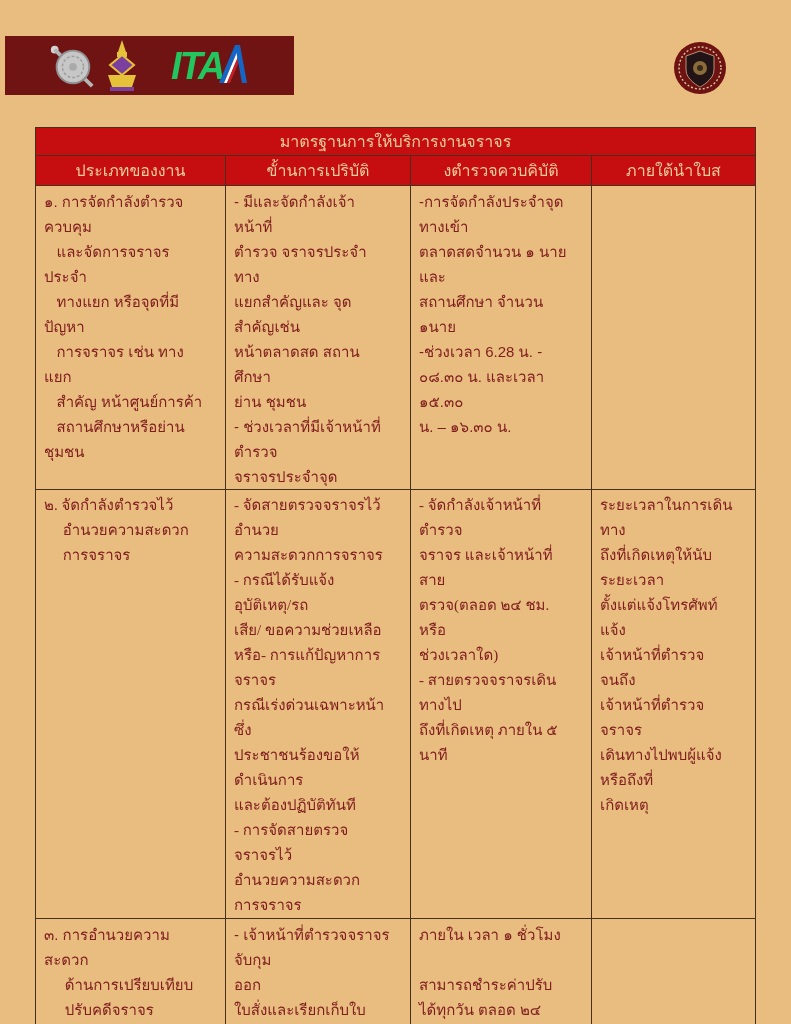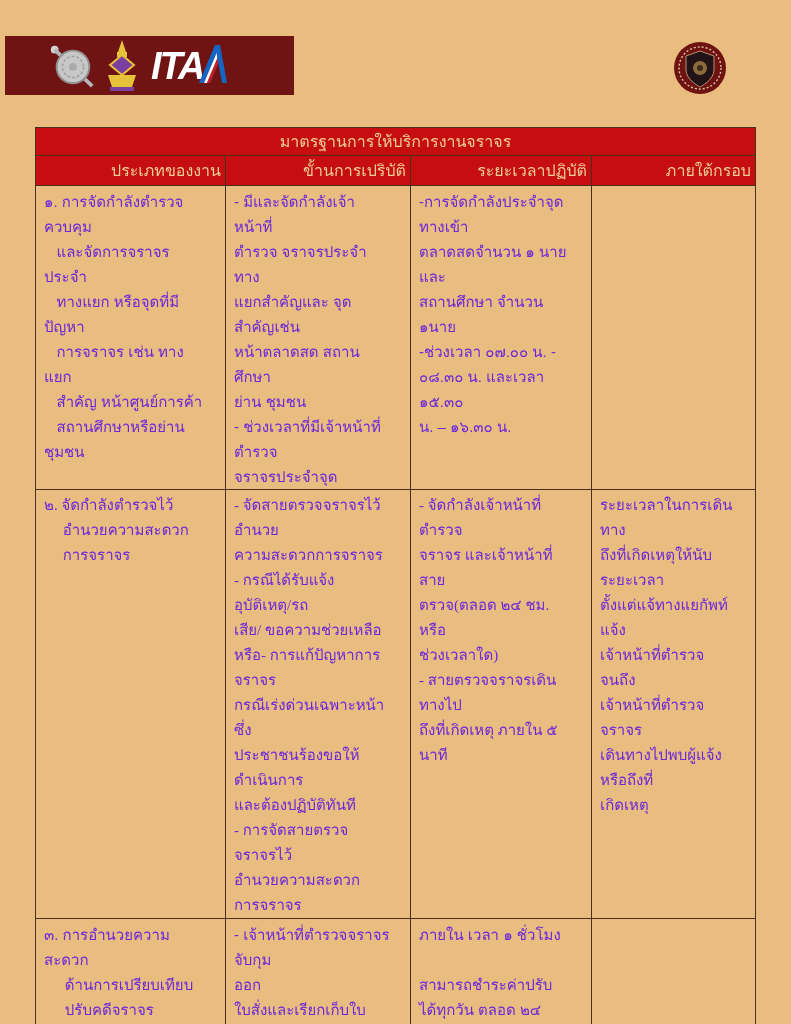--- a/index.html
+++ b/index.html
@@ -20,24 +20,25 @@
     padding-left:42px; box-sizing:border-box;
     gap:5px;
   }
   .logo-svg { display:block; }
   .ita-wrap {
     position:relative;
     display:flex; align-items:center;
     margin-left:4px;
   }
   .ita-text {
-    color:#ffffff;
+    color:#22c55e;
     font-weight:bold; font-style:italic;
     font-size:38px; line-height:1;
     letter-spacing:-2px;
+    margin-left:20px;
   }
   .ita-arrow { margin-left:-6px; margin-top:-4px; }
 
   .right-seal { position:absolute; left:673px; top:41px; }
 
   
   table.service {
     position:absolute; left:35px; top:127px;
     width:720px;
     border-collapse:collapse;
@@ -54,28 +55,28 @@
     color:#edcd9a;
     text-align:center;
     font-size:16px;
     height:24px;
     padding:1px 4px;
     border:1px solid #8a1110;
   }
   td.head-cell {
     background:#c60d10;
     color:#edcd9a;
-    text-align:right;
+    text-align:center;
     font-size:16px;
     height:26px;
     padding:2px 4px;
     border:1px solid #8a1110;
   }
   td.body-cell {
-    color:#6d28d9;
+    color:#7f1d1d;
     font-size:15px;
     line-height:25px;
     padding:3px 20px 0 8px;
     white-space:pre-line;
     background:#e9bd80;
   }
   tr.row-1 td.body-cell { height:184px; }
   tr.row-2 td.body-cell { height:280px;font-family:Liberation Serif, serif; }
   tr.row-3 td.body-cell { height:327px; }
 </style>
@@ -125,41 +126,41 @@
         <col style="width:181px">
         <col style="width:164px">
     </colgroup>
     <tbody>
         <tr>
       <td colspan="4" class="title-cell">มาตรฐานการให้บริการงานจราจร</td>
     </tr>
     <tr>
       <td class="head-cell">ประเภทของงาน</td>
       <td class="head-cell">ขั้านการเปริบัติ</td>
-      <td class="head-cell">ระยะเวลาปฏิบัติ</td>
-      <td class="head-cell">ภายใต้กรอบ</td>
+      <td class="head-cell">งตำรวจควบคิบัติ</td>
+      <td class="head-cell">ภายใต้นำใบส</td>
     </tr>
     <tr class="row-1">
       <td class="body-cell">๑. การจัดกำลังตำรวจควบคุม
 &nbsp;&nbsp;&nbsp;และจัดการจราจรประจำ
 &nbsp;&nbsp;&nbsp;ทางแยก หรือจุดที่มีปัญหา
 &nbsp;&nbsp;&nbsp;การจราจร เช่น ทางแยก
 &nbsp;&nbsp;&nbsp;สำคัญ หน้าศูนย์การค้า
 &nbsp;&nbsp;&nbsp;สถานศึกษาหรือย่านชุมชน</td>
       <td class="body-cell">- มีและจัดกำลังเจ้าหน้าที่
 ตำรวจ จราจรประจำทาง
 แยกสำคัญและ จุดสำคัญเช่น
 หน้าตลาดสด สถานศึกษา
 ย่าน ชุมชน
 - ช่วงเวลาที่มีเจ้าหน้าที่ตำรวจ
 จราจรประจำจุด</td>
       <td class="body-cell">-การจัดกำลังประจำจุดทางเข้า
 ตลาดสดจำนวน ๑ นาย และ
 สถานศึกษา จำนวน ๑นาย
--ช่วงเวลา ๐๗.๐๐ น. -
+-ช่วงเวลา 6.28 น. -
 ๐๘.๓๐ น. และเวลา ๑๕.๓๐
 น. – ๑๖.๓๐ น.</td>
       <td class="body-cell"></td>
     </tr>
     <tr class="row-2">
       <td class="body-cell">๒. จัดกำลังตำรวจไว้
 &nbsp;&nbsp;&nbsp;&nbsp;&nbsp;อำนวยความสะดวก
 &nbsp;&nbsp;&nbsp;&nbsp;&nbsp;การจราจร</td>
       <td class="body-cell">- จัดสายตรวจจราจรไว้อำนวย
 ความสะดวกการจราจร
@@ -173,21 +174,21 @@
 อำนวยความสะดวก
 การจราจร</td>
       <td class="body-cell">- จัดกำลังเจ้าหน้าที่ตำรวจ
 จราจร และเจ้าหน้าที่สาย
 ตรวจ(ตลอด ๒๔ ชม. หรือ
 ช่วงเวลาใด)
 - สายตรวจจราจรเดินทางไป
 ถึงที่เกิดเหตุ ภายใน ๕ นาที</td>
       <td class="body-cell">ระยะเวลาในการเดินทาง
 ถึงที่เกิดเหตุให้นับระยะเวลา
-ตั้งแต่แจ้ทางแยกัพท์แจ้ง
+ตั้งแต่แจ้งโทรศัพท์แจ้ง
 เจ้าหน้าที่ตำรวจจนถึง
 เจ้าหน้าที่ตำรวจจราจร
 เดินทางไปพบผู้แจ้ง หรือถึงที่
 เกิดเหตุ</td>
     </tr>
     <tr class="row-3">
       <td class="body-cell">๓. การอำนวยความสะดวก
 &nbsp;&nbsp;&nbsp;&nbsp;&nbsp;ด้านการเปรียบเทียบ
 &nbsp;&nbsp;&nbsp;&nbsp;&nbsp;ปรับคดีจราจร</td>
       <td class="body-cell">- เจ้าหน้าที่ตำรวจจราจรจับกุม

